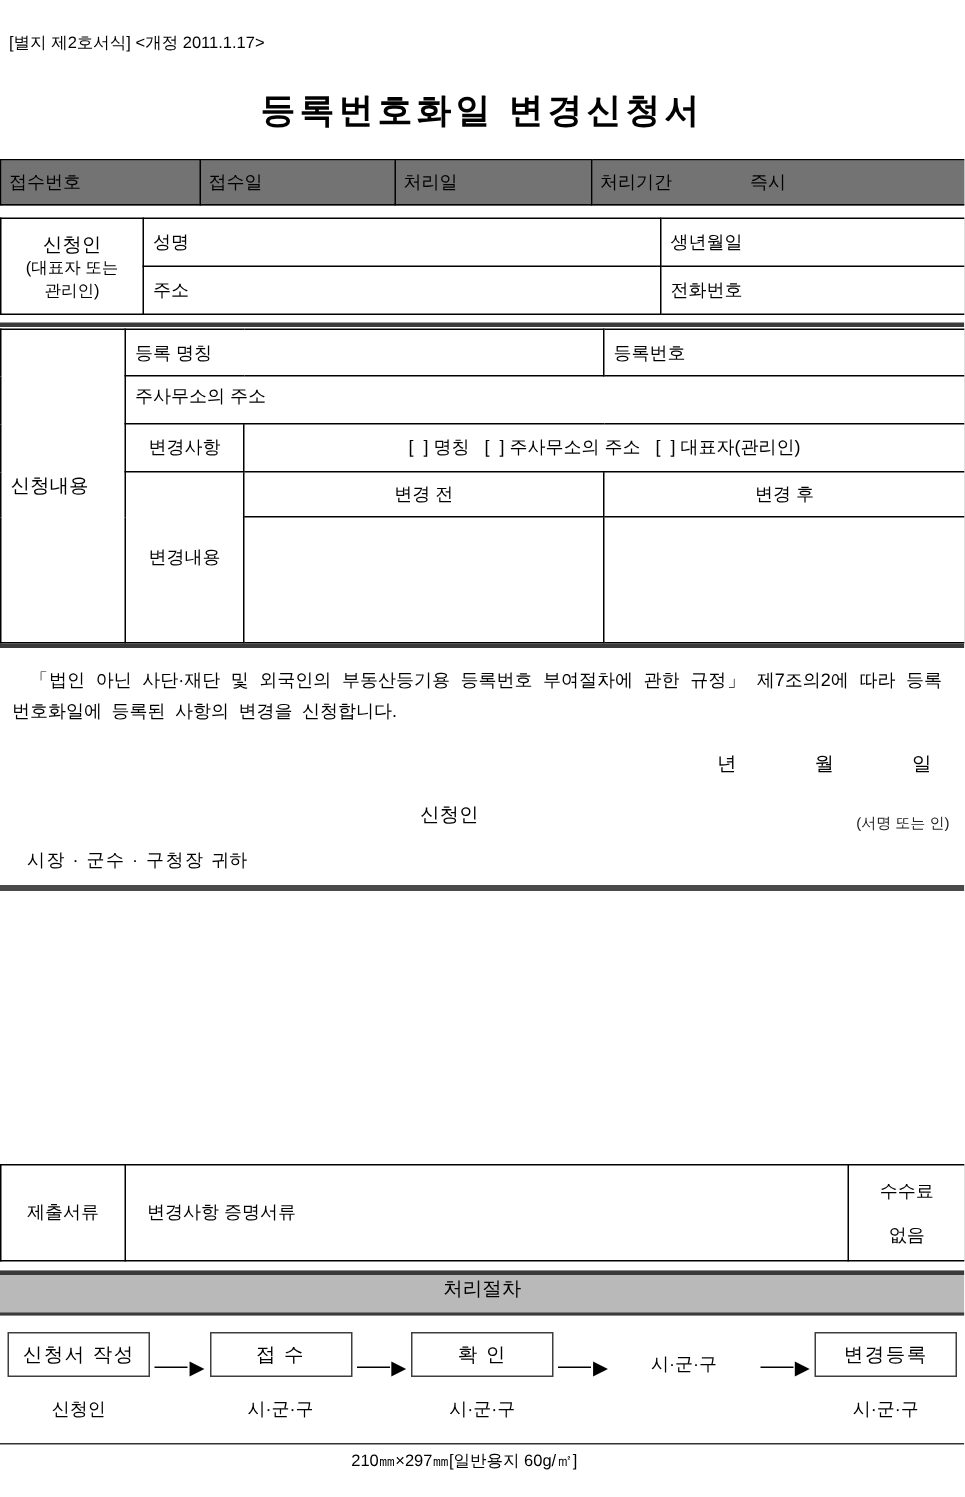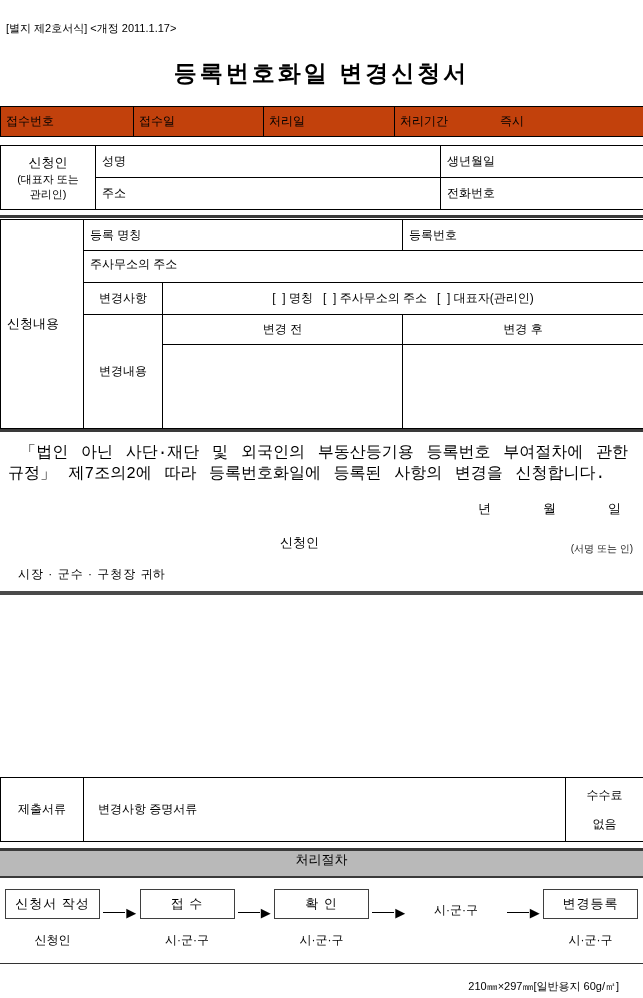--- a/index.html
+++ b/index.html
@@ -14,40 +14,40 @@
     overflow:hidden;
   }
   .form-ref { padding:21px 0 0 6px; font-size:11px; letter-spacing:0px; }
   .title { margin-top:22px; text-align:center; font-size:23px; font-weight:bold; letter-spacing:3px; }
 
   table { border-collapse:collapse; width:643px; table-layout:fixed; }
   td { border:1px solid #000; font-size:12px; vertical-align:middle; }
 
   
   .receipt-table { margin-top:17px; }
-  .receipt-table td { background:#c2410c; height:30px; padding:2px 4px 2px 5px; vertical-align:middle; }
+  .receipt-table td { background:#737373; height:30px; padding:2px 4px 2px 5px; vertical-align:middle; }
   .receipt-period { display:flex; gap:52px; }
 
   
   .applicant-table { margin-top:8px; }
   .applicant-table td { height:32px; padding:2px 6px; }
   .label-cell { text-align:center; padding:2px 2px; }
   .applicant-label-main { font-size:13px; }
   .applicant-label-sub { font-size:11px; line-height:1.35; }
 
   .thick-line { border-top:3px solid #3a3a3a; margin-top:5px; }
 
   
   .request-table { margin-top:1px; }
   .request-table td { padding:2px 6px; }
   .req-label { font-size:13px; }
   .center { text-align:center; }
   .pre { white-space:pre; }
 
-  .declaration { margin:11px 15px 0 8px; font-size:16px; line-height:21px; text-align:justify; text-indent:12px; word-spacing:3px;font-family:Liberation Mono, monospace; }
+  .declaration { margin:11px 15px 0 8px; font-size:12px; line-height:21px; text-align:justify; text-indent:12px; word-spacing:3px; }
 
   .date-line { margin-top:15px; display:flex; justify-content:flex-end; gap:52px; padding-right:22px; font-size:13px; }
   .sign-line { position:relative; height:26px; margin-top:10px; }
   .sign-applicant { position:absolute; left:280px; top:6px; font-size:13px; }
   .sign-note { position:absolute; right:10px; top:14px; font-size:10px; color:#222; }
   .recipient-line { margin:10px 0 0 18px; }
   .recipient-main { font-size:12px; letter-spacing:1px; }
   .recipient-suffix { font-size:12px; }
 
   .heavy-line { border-top:4px solid #4a4a4a; margin-top:8px; }
@@ -72,21 +72,21 @@
 
   
   .flowchart { margin-top:11px; padding:0 5px 14px 5px; display:flex; justify-content:space-between; align-items:flex-start; border-bottom:1px solid #333; }
   .flow-step { display:flex; flex-direction:column; align-items:center; width:95px; }
   .flow-box { width:95px; height:30px; border:1px solid #3f3f3f; display:flex; align-items:center; justify-content:center; font-size:13px; letter-spacing:1px; }
   .flow-actor { margin-top:13px; font-size:12px; }
   .flow-arrow { height:46px; display:flex; align-items:center; }
   .flow-arrow .line { width:22px; border-top:1px solid #000; }
   .flow-arrow .head { font-size:13px; line-height:1; margin-left:1px; }
 
-  .footer { margin-top:15px; text-align:right; padding-right:24px; font-size:11px; }
+  .footer { margin-top:3px; text-align:center; padding-right:24px; font-size:11px; }
 </style>
 </head>
 <body>
 
 <div class="page">
 
   <div class="form-ref">[별지 제2호서식] &lt;개정 2011.1.17&gt;</div>
 
   <h1 class="title">등록번호화일 변경신청서</h1>
 

